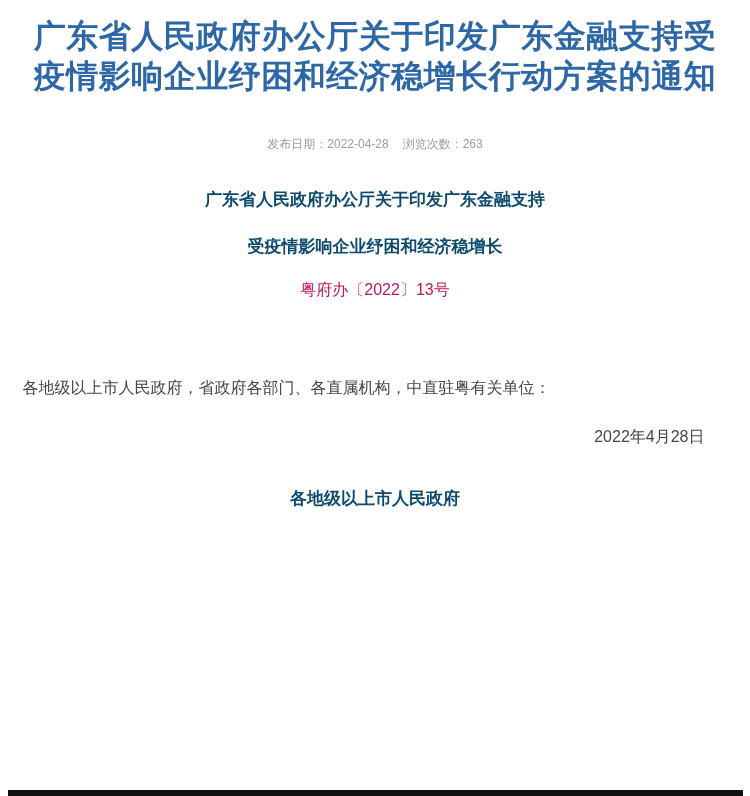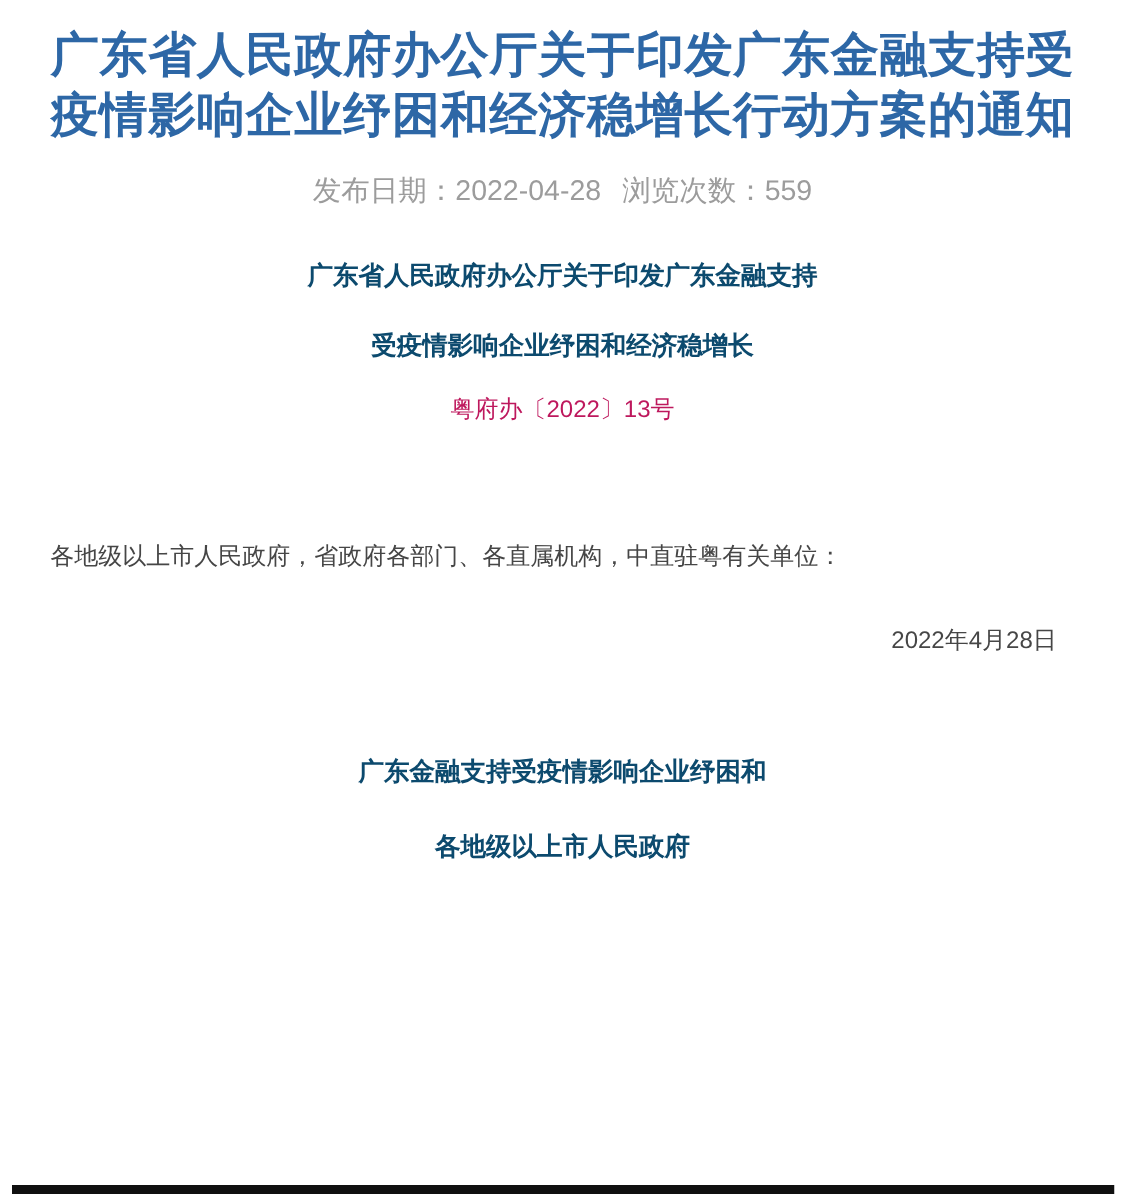--- a/index.html
+++ b/index.html
@@ -20,25 +20,25 @@
     margin: 16px 0 0 0;
     padding: 0 13px;
     font-size: 32px;
     font-weight: bold;
     line-height: 40px;
     text-align: center;
     color: #2d67a6;
     letter-spacing: 0.5px;
   }
   .meta-row {
-    margin-top: 22px;
+    margin-top: 38px;
     display: flex;
     justify-content: center;
     gap: 14px;
-    font-size: 19px;
+    font-size: 12px;
     line-height: 20px;
     color: #9c9c9c;
   }
   .doc {
     padding: 0 14px;
     color: #464646;
     font-size: 16px;
   }
   .center { text-align: center; }
   .bold-line {
@@ -52,21 +52,21 @@
   .notice-line-2 { margin-top: 27px; }
   .notice-line-3 { margin-top: 27px; }
   .doc-number {
     margin: 23px 0 0 0;
     font-size: 16px;
     font-weight: normal;
     line-height: 20px;
     color: #be185d;
   }
   .body-para {
-    margin: 12px;
+    margin: 1px;
     line-height: 44px;
     text-align: justify;
   }
   .salutation { margin-top: 66px; }
   .indent-para {
     margin-top: 4px;
     text-indent: 2.2em;
   }
   .right-line {
     margin: 0;
@@ -89,39 +89,38 @@
 </style>
 </head>
 <body>
 
 <div class="page">
 
   <h1 class="page-title">广东省人民政府办公厅关于印发广东金融支持受疫情影响企业纾困和经济稳增长行动方案的通知</h1>
 
   <div class="meta-row">
     <span>发布日期：2022-04-28</span>
-    <span>浏览次数：559</span>
+    <span>浏览次数：263</span>
   </div>
 
   <div class="doc">
 
     <p class="bold-line center notice-line-1">广东省人民政府办公厅关于印发广东金融支持</p>
 
     <p class="bold-line center notice-line-2">受疫情影响企业纾困和经济稳增长</p>
 
 
     <p class="doc-number center">粤府办〔2022〕13号</p>
 
     <p class="body-para salutation">各地级以上市人民政府，省政府各部门、各直属机构，中直驻粤有关单位：</p>
 
 
 
     <p class="right-line issue-date">2022年4月28日</p>
 
-    <p class="bold-line center attach-line-1">广东金融支持受疫情影响企业纾困和</p>
 
     <p class="bold-line center attach-line-2">各地级以上市人民政府</p>
 
   </div>
 
   <div class="bottom-bar"></div>
 
 </div>
 
 </body></html>

